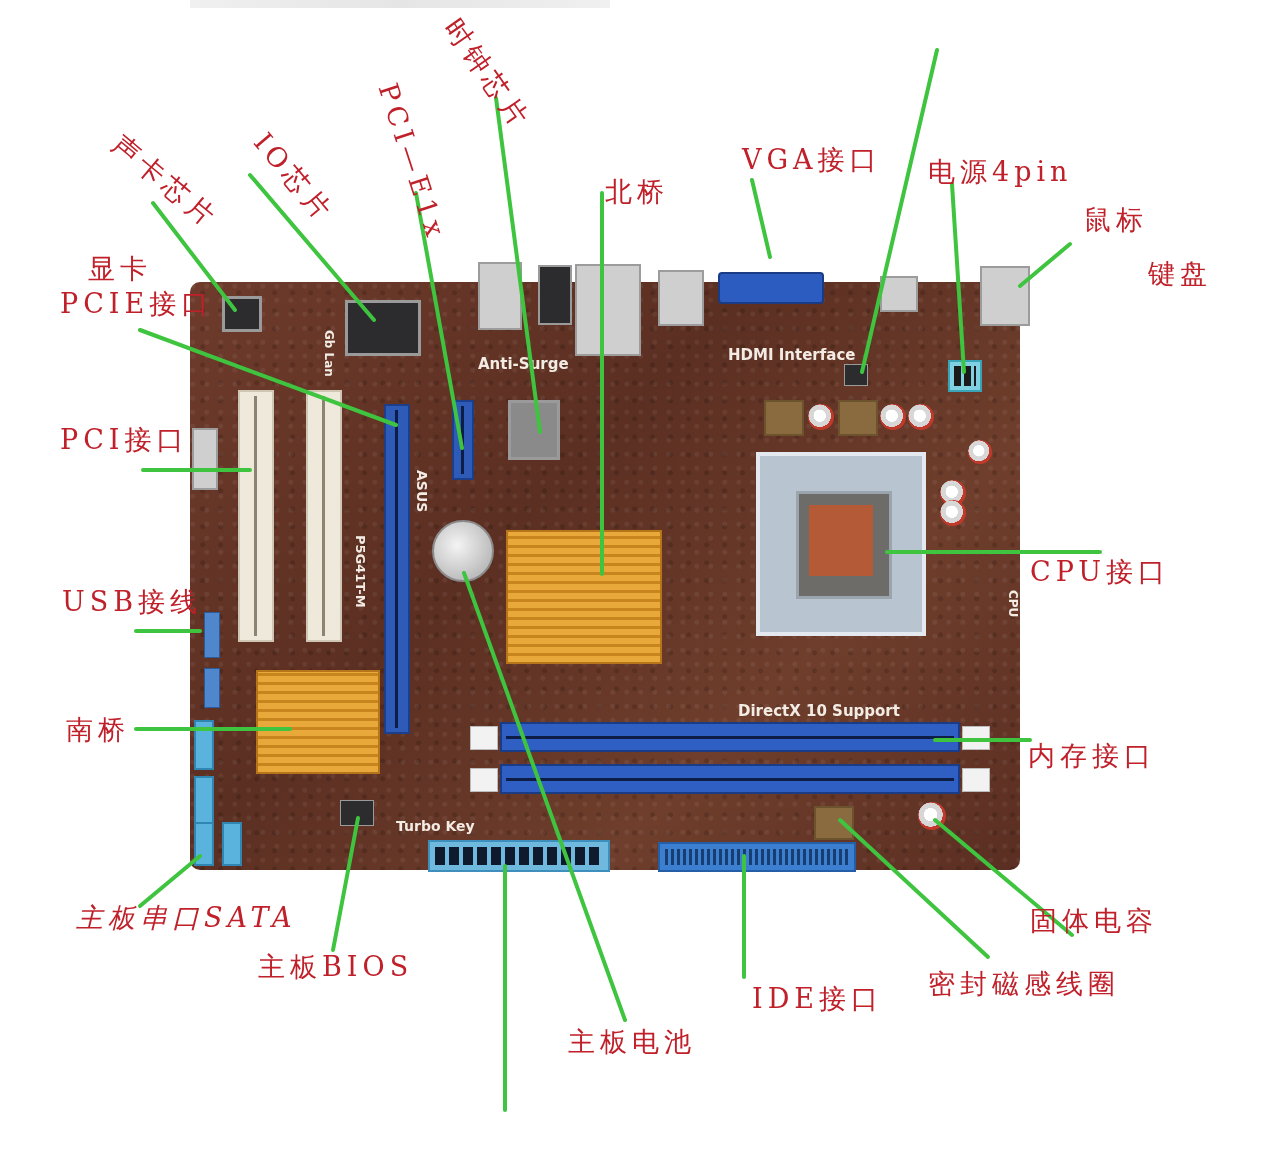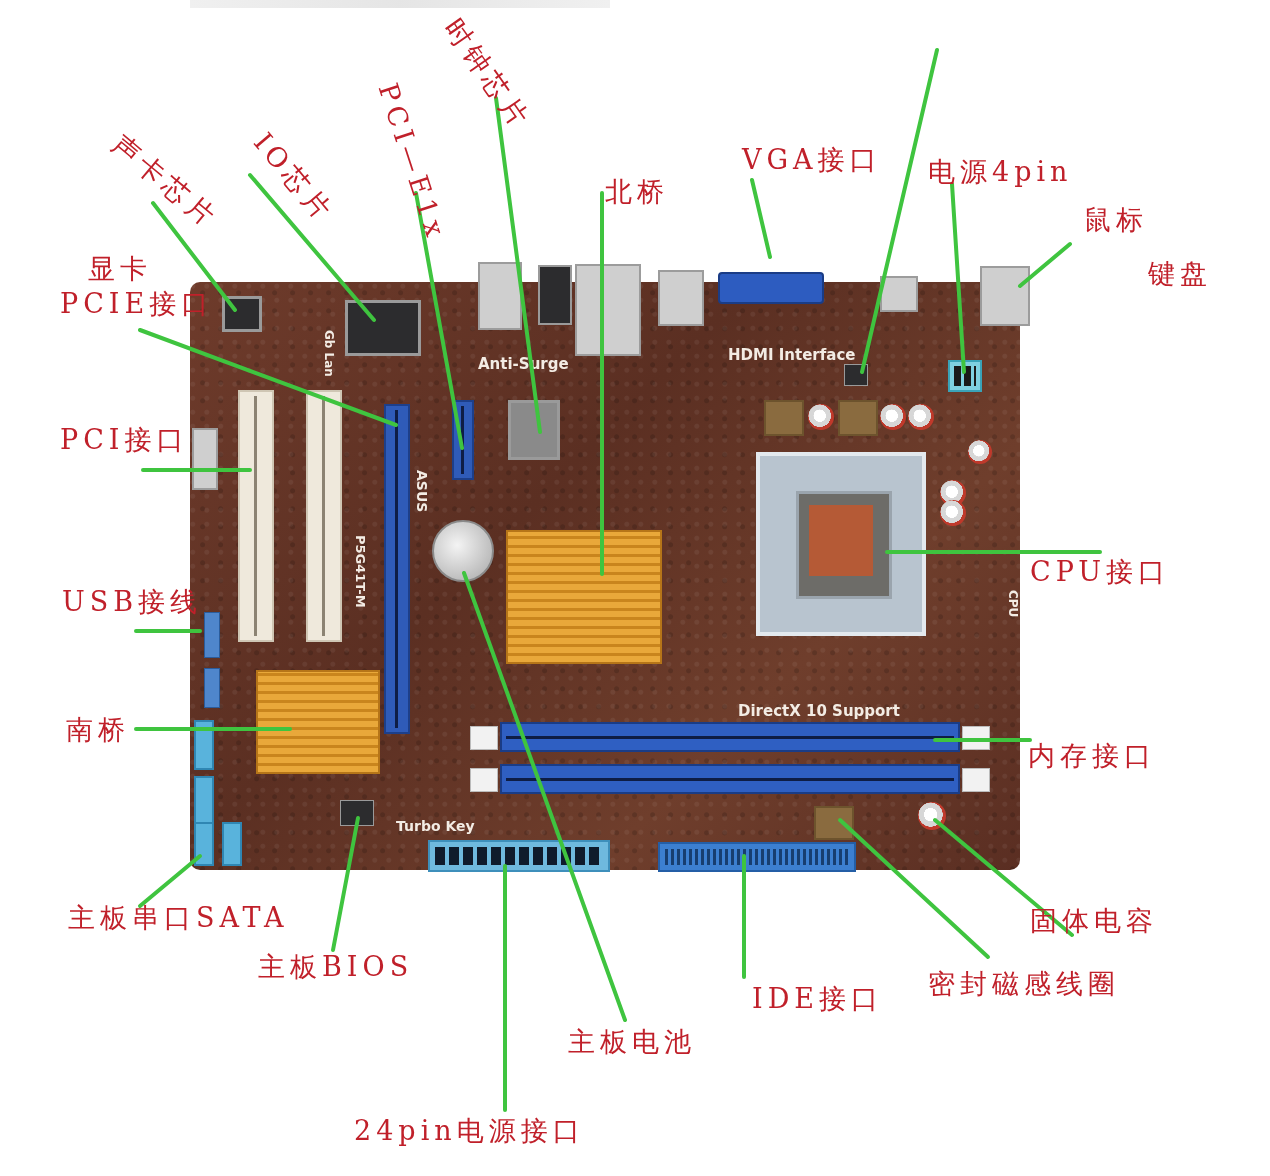--- a/index.html
+++ b/index.html
@@ -154,20 +154,19 @@
   <div class="label" style="left:928px;top:158px;">电源4pin</div>
   <div class="label" style="left:1084px;top:206px;">鼠标</div>
   <div class="label" style="left:1148px;top:260px;">键盘</div>
   <div class="label" style="left:88px;top:255px;">显卡</div>
   <div class="label" style="left:60px;top:290px;">PCIE接口</div>
   <div class="label" style="left:60px;top:426px;">PCI接口</div>
   <div class="label" style="left:62px;top:588px;">USB接线</div>
   <div class="label" style="left:66px;top:716px;">南桥</div>
   <div class="label" style="left:1030px;top:558px;">CPU接口</div>
   <div class="label" style="left:1028px;top:742px;text-align:right;">内存接口</div>
-  <div class="label" style="left:68px;top:904px;">主板串口SATA</div>
+  <div class="label" style="left:76px;top:904px;font-style:italic;">主板串口SATA</div>
   <div class="label" style="left:258px;top:953px;">主板BIOS</div>
   <div class="label" style="left:568px;top:1028px;">主板电池</div>
-  <div class="label" style="left:354px;top:1117px;">24pin电源接口</div>
   <div class="label" style="left:752px;top:985px;">IDE接口</div>
   <div class="label" style="left:928px;top:970px;">密封磁感线圈</div>
   <div class="label" style="left:1030px;top:907px;">固体电容</div>
 </div>
 
 </body></html>

